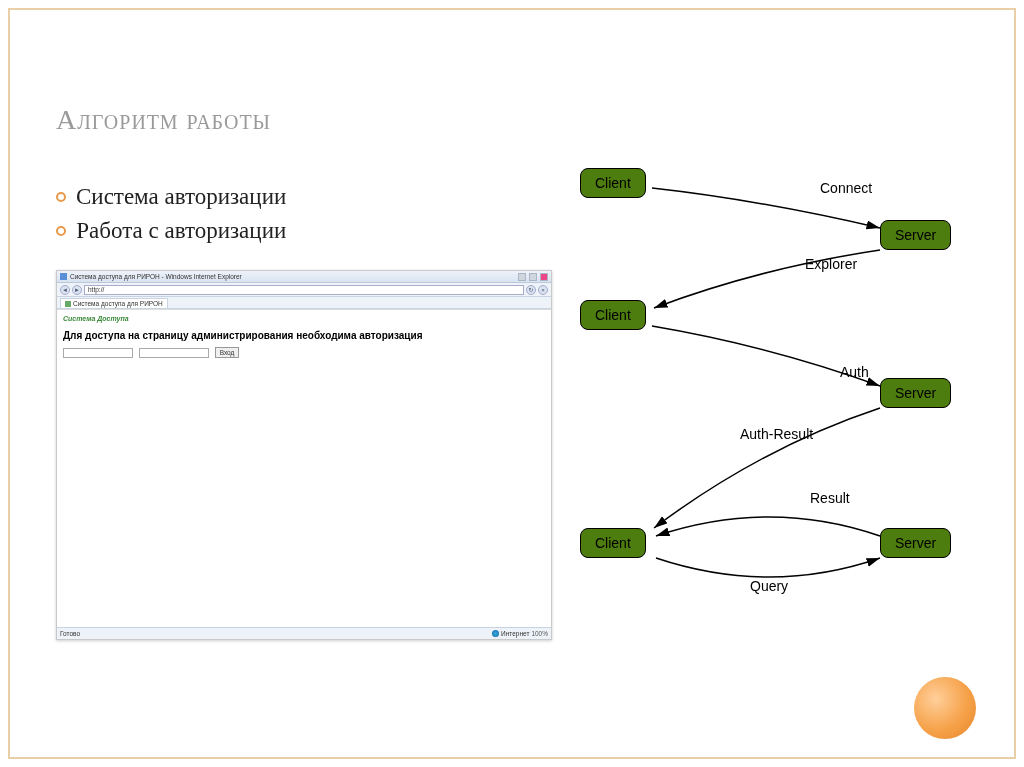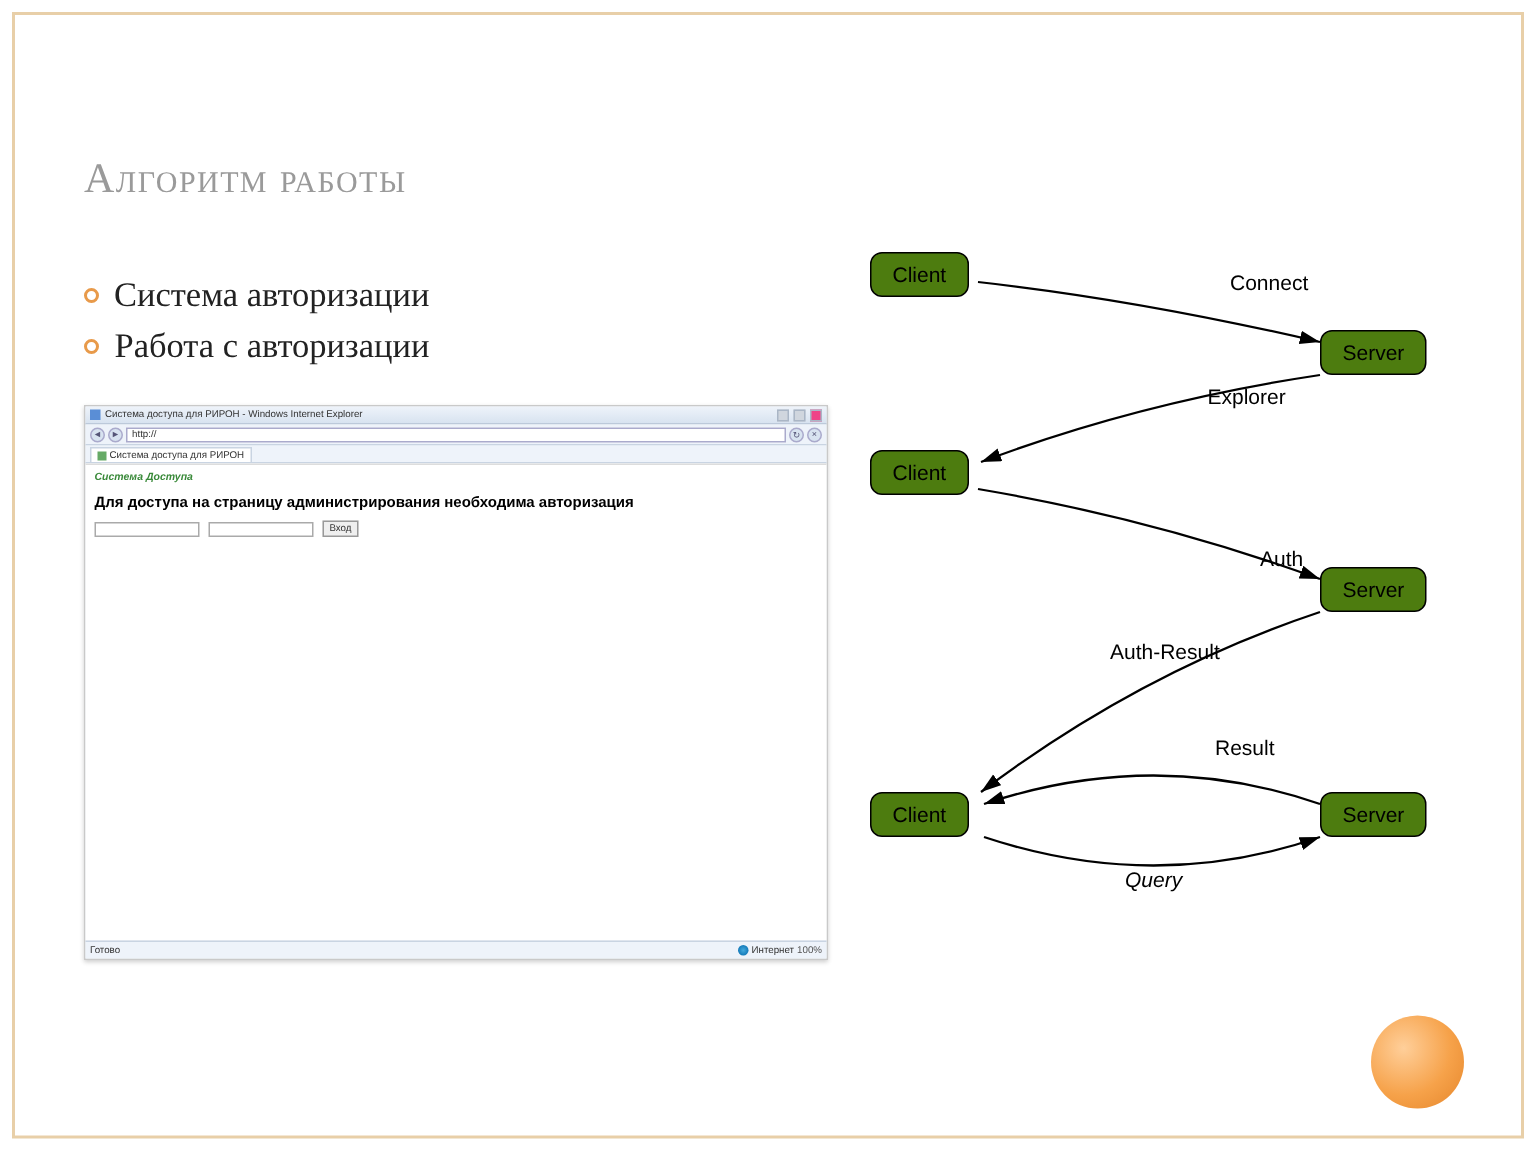--- a/index.html
+++ b/index.html
@@ -273,16 +273,16 @@
   <div class="node" style="top:142px;left:20px;">Client</div>
   <div class="node" style="top:220px;left:320px;">Server</div>
   <div class="node" style="top:370px;left:20px;">Client</div>
   <div class="node" style="top:370px;left:320px;">Server</div>
 
   <div class="edge-label" style="top:22px;left:260px;">Connect</div>
   <div class="edge-label" style="top:98px;left:245px;">Explorer</div>
   <div class="edge-label" style="top:172px;left:280px;margin-top:34px;">Auth</div>
   <div class="edge-label" style="top:268px;left:180px;">Auth-Result</div>
   <div class="edge-label" style="top:332px;left:250px;">Result</div>
-  <div class="edge-label" style="top:420px;left:190px;font-style:italic;">Query</div>
+  <div class="edge-label" style="top:420px;left:190px;">Query</div>
 </div>
 
 <div class="orange-circle"></div>
 
 </body></html>

